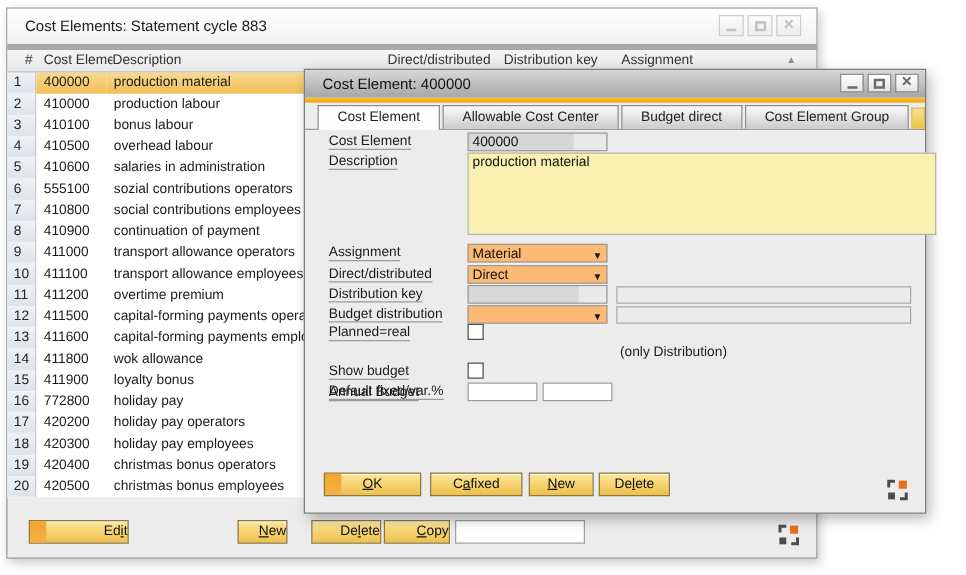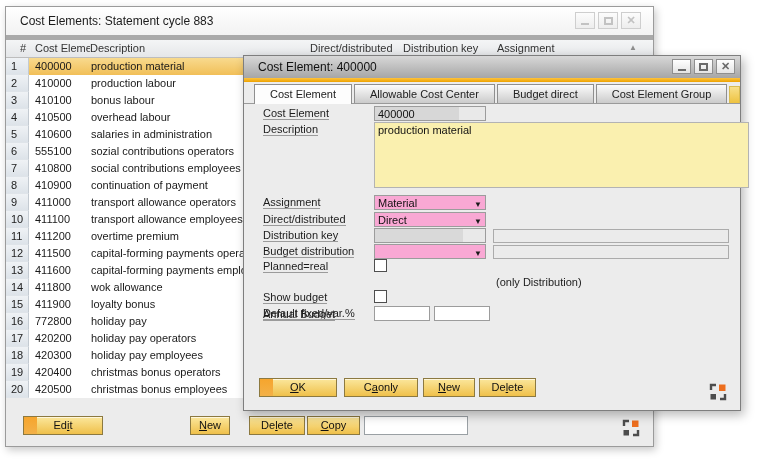--- a/index.html
+++ b/index.html
@@ -47,21 +47,21 @@
 
   .footer { position:absolute; left:0; right:0; bottom:0; height:49px; }
 
   .btn { position:absolute; height:19px; border:1px solid #8c7940;
          background:linear-gradient(#fbe79c,#efc04a);
          box-shadow:inset 0 1px 0 rgba(255,255,255,.65);
          font-size:11px; color:#111; text-align:center; line-height:16px; cursor:default; }
   .btn .mn { text-decoration:underline; }
   .btn.default::before { content:""; position:absolute; left:0; top:0; bottom:0; width:13px;
          background:linear-gradient(#f6a52d,#f3b148); }
-  .footer .btn { top:19px; }
+  .footer .btn { top:19px;text-align:right; }
   #btn-edit   { left:17px;  width:80px; }
   #btn-end    { left:103px; width:75px; }
   #btn-new-m  { left:184px; width:40px; }
   #btn-del-m  { left:243px; width:56px; }
   #btn-copy   { left:301px; width:53px; }
   .footer-input { position:absolute; left:358px; top:19px; width:104px; height:19px;
          border:1px solid #9aa0a4; background:#fff; font-size:11px; padding:0 3px; }
   .expand-icon { position:absolute; right:13px; bottom:9px; width:18px; height:18px; }
 
   
@@ -86,21 +86,21 @@
          background:linear-gradient(#f8e08a,#eec23f); border:1px solid #d9bc52; border-bottom:none; }
 
   .flabel { position:absolute; left:19px; font-size:11px; color:#1c1c1c; white-space:nowrap; }
   .flabel .ul { border-bottom:1px solid #9b9b9b; padding-bottom:0; }
   .dfield { position:absolute; left:130px; height:15px; font-size:11px; line-height:13px;
             color:#111; padding:1px 3px 0 3px; white-space:nowrap; overflow:hidden; }
   .field-grey { width:112px; background:#d7d7d7; border:1px solid #9c9c9c; }
   .field-grey.cap::after { content:""; position:absolute; right:0; top:0; bottom:0; width:26px;
             background:#e9e9e9; }
   .field-grey.cap { padding-right:28px; }
-  .combo { width:112px; background:#f9a8d4; border:1px solid #9c9c9c; padding-right:16px; }
+  .combo { width:112px; background:#fdba74; border:1px solid #9c9c9c; padding-right:16px; }
   .combo::after { content:"▼"; position:absolute; right:3px; top:2px; font-size:8px; color:#1a1a1a; }
   .combo.disabled { background:#d9d9d9; }
   .combo.disabled::after { content:""; width:22px; top:0; bottom:0; right:0; background:#e9e9e9; }
   .field-long { left:249px !important; width:236px; height:14px; background:#ebebeb;
             border:1px solid #ababab; }
   .checkbox { position:absolute; left:130px; width:13px; height:13px; background:#fff;
             border:1px solid #4e4e4e; }
   .field-small { width:56px; background:#fff; border:1px solid #9c9c9c; }
   .field-small.second { left:190px; }
   .num-right { text-align:right; background:#e2e2e2; }
@@ -352,21 +352,21 @@
   <span class="side-note r-ab-n">(only Distribution)</span>
 
   <span class="flabel r-sb-l"><span class="ul">Show budget</span></span>
   <div class="checkbox r-sb-f"></div>
 
   <span class="flabel r-df-l"><span class="ul">Default fixed/var.%</span></span>
   <div class="dfield field-small r-df-f"></div>
   <div class="dfield field-small second r-df-f"></div>
 
   <div class="btn default" id="btn-ok"><span></span><span class="mn">O</span><span>K</span></div>
-  <div class="btn" id="btn-cancel"><span>C</span><span class="mn">a</span><span>only</span></div>
+  <div class="btn" id="btn-cancel"><span>C</span><span class="mn">a</span><span>fixed</span></div>
   <div class="btn" id="btn-new-d"><span></span><span class="mn">N</span><span>ew</span></div>
   <div class="btn" id="btn-del-d"><span>De</span><span class="mn">l</span><span>ete</span></div>
 
   <div class="expand-icon">
     <svg width="18" height="18" viewBox="0 0 18 18">
       <path d="M2 7 V2 H7" fill="none" stroke="#4d4d4d" stroke-width="2.4"></path>
       <rect x="10" y="1.5" width="6.5" height="6.5" fill="#ED6E1E"></rect>
       <rect x="1.5" y="11" width="5.5" height="5.5" fill="#4d4d4d"></rect>
       <path d="M16 11 V16 H11" fill="none" stroke="#4d4d4d" stroke-width="2.4"></path>
     </svg>

